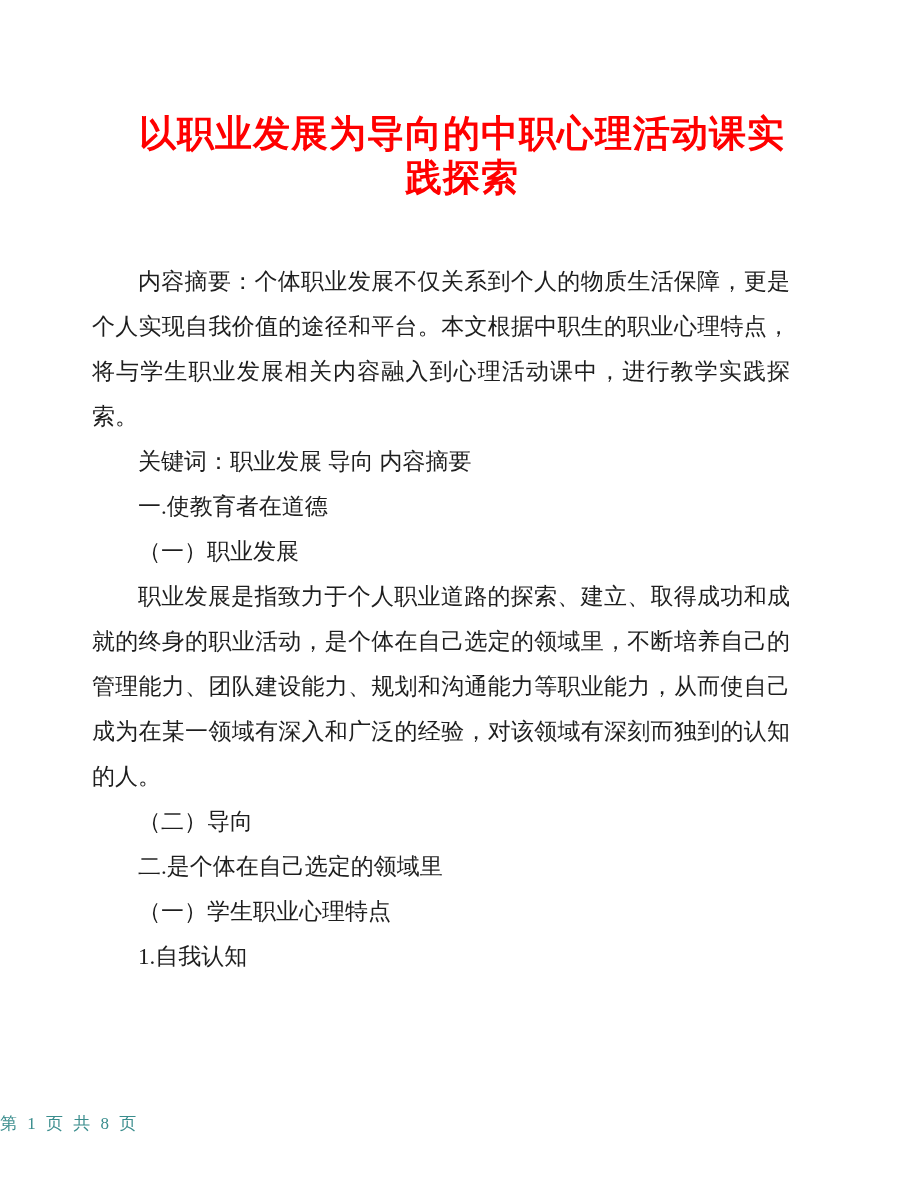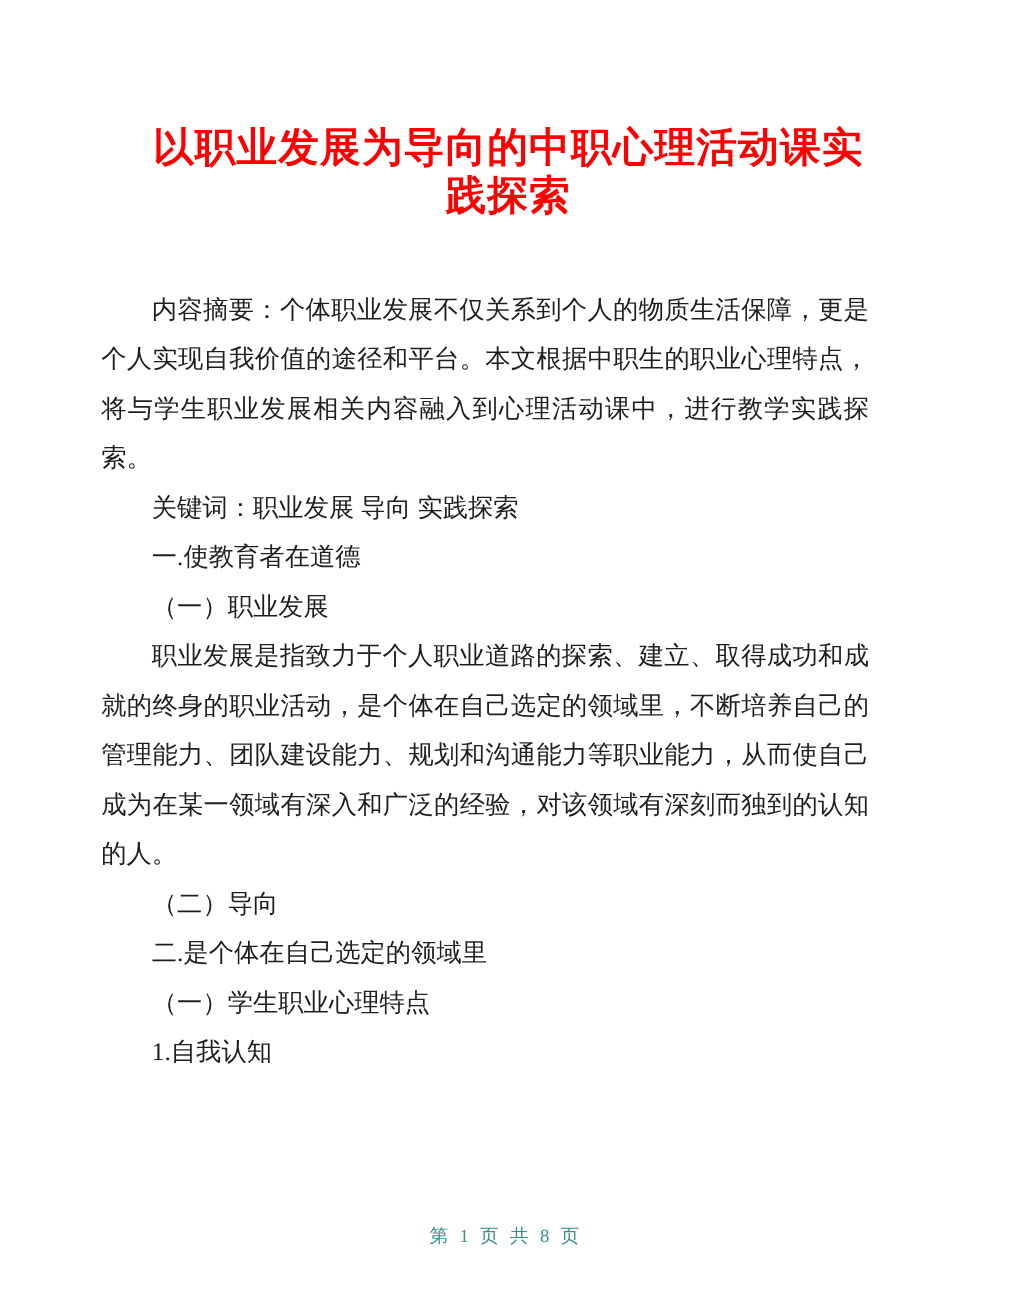--- a/index.html
+++ b/index.html
@@ -40,37 +40,36 @@
   .doc-body p {
     margin: 0;
     text-indent: 2em;
     word-break: break-all;
   }
   .page-footer {
     position: absolute;
     left: 0;
     top: 1112px;
     width: 100%;
-    text-align: center;
     font-size: 17px;
     line-height: 24px;
     letter-spacing: 3px;
     color: #3a8d8d;
   }
 </style>
 </head>
 <body>
 
 <div class="page">
 
   <h1 class="doc-title" style="color: rgb(255, 0, 0);">以职业发展为导向的中职心理活动课实践探索</h1>
 
   <div class="doc-body" style="color: rgb(30, 30, 30);">
     <p>内容摘要：个体职业发展不仅关系到个人的物质生活保障，更是个人实现自我价值的途径和平台。本文根据中职生的职业心理特点，将与学生职业发展相关内容融入到心理活动课中，进行教学实践探索。</p>
-    <p>关键词：职业发展 导向 实践探索</p>
+    <p>关键词：职业发展 导向 内容摘要</p>
     <p>一.使教育者在道德</p>
     <p>（一）职业发展</p>
     <p>职业发展是指致力于个人职业道路的探索、建立、取得成功和成就的终身的职业活动，是个体在自己选定的领域里，不断培养自己的管理能力、团队建设能力、规划和沟通能力等职业能力，从而使自己成为在某一领域有深入和广泛的经验，对该领域有深刻而独到的认知的人。</p>
     <p>（二）导向</p>
     <p>二.是个体在自己选定的领域里</p>
     <p>（一）学生职业心理特点</p>
     <p>1.自我认知</p>
   </div>
 
   <div class="page-footer" style="color: rgb(58, 141, 141);">第 1 页 共 8 页</div>

